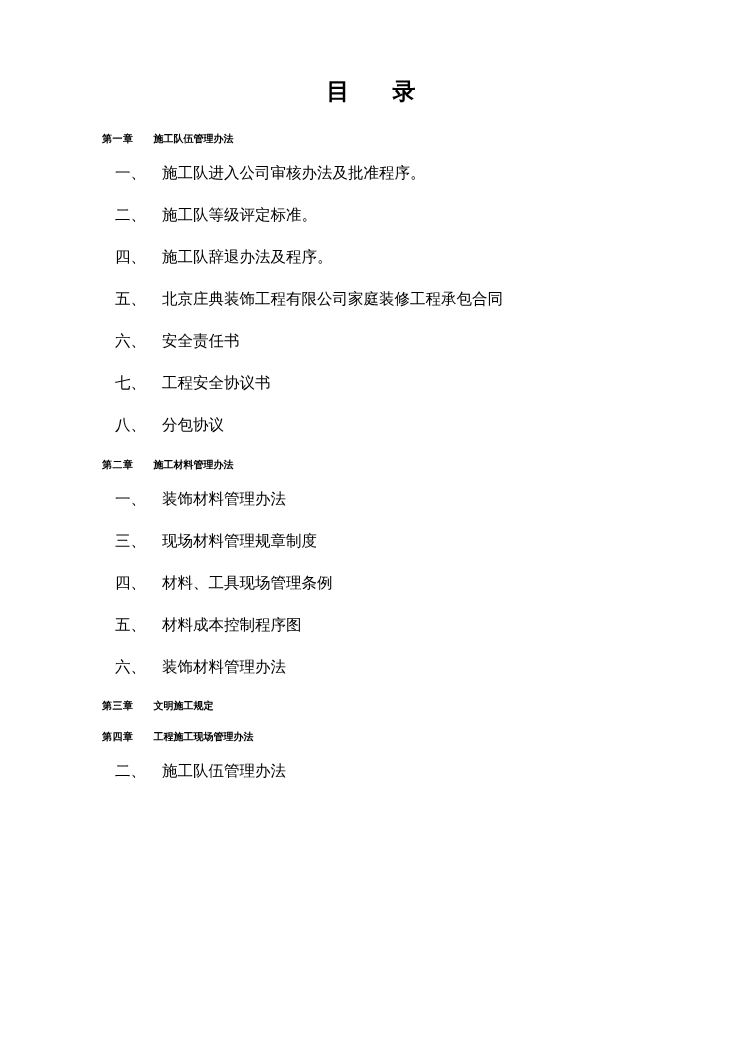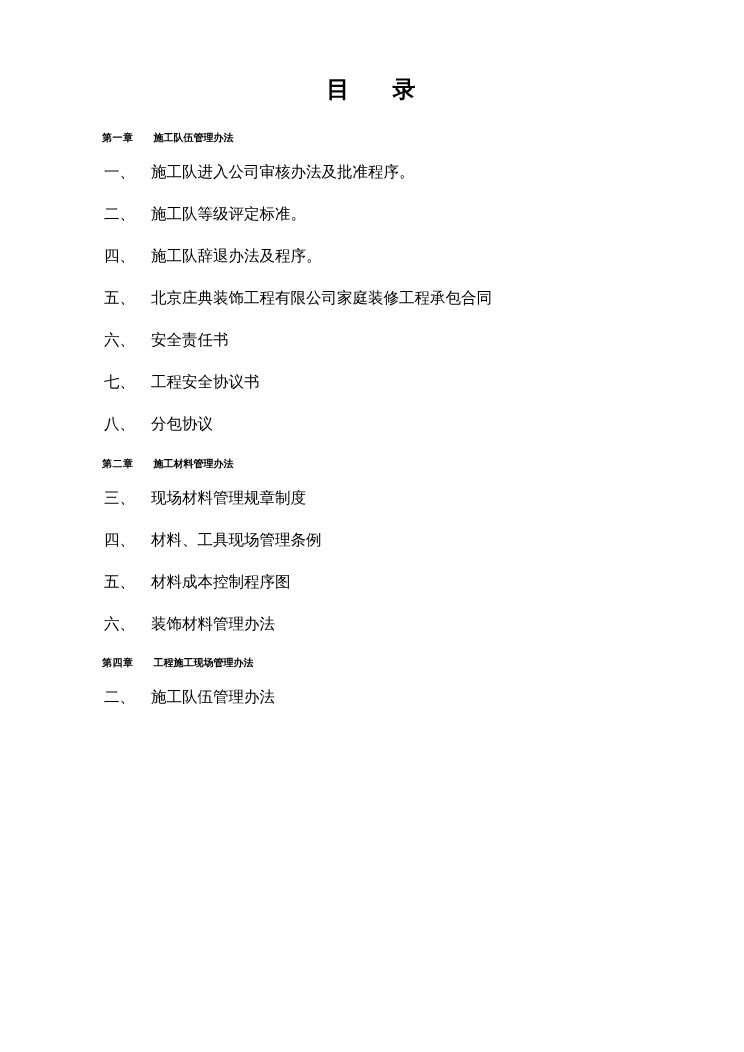--- a/index.html
+++ b/index.html
@@ -17,21 +17,20 @@
   }
   .page {
     position: absolute;
     left: 0;
     top: 0;
     width: 616px;
     height: 1052px;
     background: #ffffff;
     box-sizing: border-box;
     padding: 12px;
-    font-family: Liberation Mono, monospace;
   }
   .content {
     position: absolute;
     left: 96px;
     top: 78px;
     width: 560px;
   }
   .doc-title {
     text-align: center;
     font-weight: bold;
@@ -49,21 +48,21 @@
   }
   .chapter .ch-num {
     letter-spacing: 0.5px;
   }
   .chapter .ch-gap {
     display: inline-block;
     width: 20px;
   }
   .entry {
     font-size: 15.5px;
-    margin: 0 0 22px 0;
+    margin: 0 0 22px 11px;
     line-height: 1.3;
     padding-left: 8px;
     white-space: nowrap;
   }
   .entry .idx {
     display: inline-block;
   }
   .entry .e-gap {
     display: inline-block;
     width: 16px;
@@ -78,21 +77,23 @@
     <div id="toc-body">
         <div class="chapter"><span class="ch-num">第一章</span><span class="ch-gap"></span><span>施工队伍管理办法</span></div>
         <div class="entry"><span class="idx">一、</span><span class="e-gap"></span><span>施工队进入公司审核办法及批准程序。</span></div>
         <div class="entry"><span class="idx">二、</span><span class="e-gap"></span><span>施工队等级评定标准。</span></div>
         <div class="entry"><span class="idx">四、</span><span class="e-gap"></span><span>施工队辞退办法及程序。</span></div>
         <div class="entry"><span class="idx">五、</span><span class="e-gap"></span><span>北京庄典装饰工程有限公司家庭装修工程承包合同</span></div>
         <div class="entry"><span class="idx">六、</span><span class="e-gap"></span><span>安全责任书</span></div>
         <div class="entry"><span class="idx">七、</span><span class="e-gap"></span><span>工程安全协议书</span></div>
         <div class="entry"><span class="idx">八、</span><span class="e-gap"></span><span>分包协议</span></div>
         <div class="chapter"><span class="ch-num">第二章</span><span class="ch-gap"></span><span>施工材料管理办法</span></div>
+        <div class="entry"><span class="idx">一、</span><span class="e-gap"></span><span>装饰材料管理办法</span></div>
         <div class="entry"><span class="idx">三、</span><span class="e-gap"></span><span>现场材料管理规章制度</span></div>
         <div class="entry"><span class="idx">四、</span><span class="e-gap"></span><span>材料、工具现场管理条例</span></div>
         <div class="entry"><span class="idx">五、</span><span class="e-gap"></span><span>材料成本控制程序图</span></div>
         <div class="entry"><span class="idx">六、</span><span class="e-gap"></span><span>装饰材料管理办法</span></div>
+        <div class="chapter"><span class="ch-num">第三章</span><span class="ch-gap"></span><span>文明施工规定</span></div>
         <div class="chapter"><span class="ch-num">第四章</span><span class="ch-gap"></span><span>工程施工现场管理办法</span></div>
         <div class="entry"><span class="idx">二、</span><span class="e-gap"></span><span>施工队伍管理办法</span></div>
       </div>
   </div>
 </div>
 
 </body></html>

